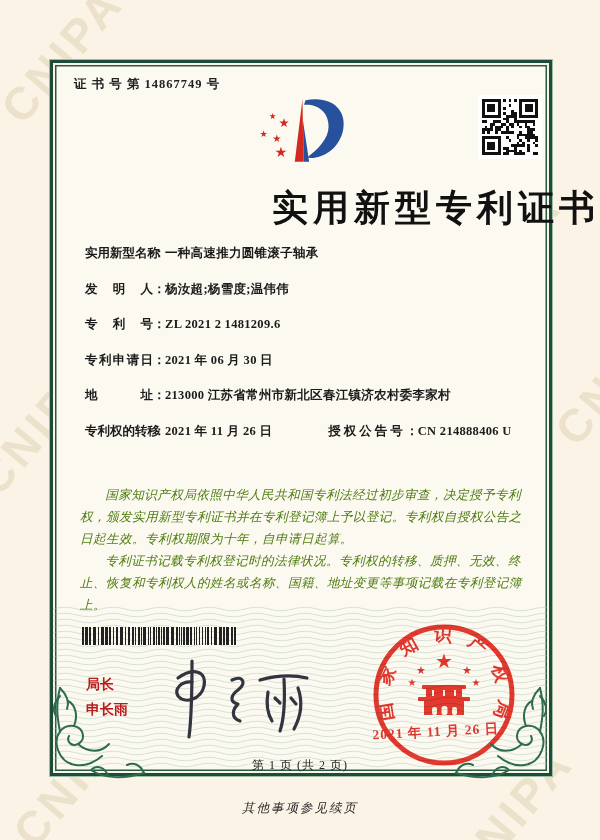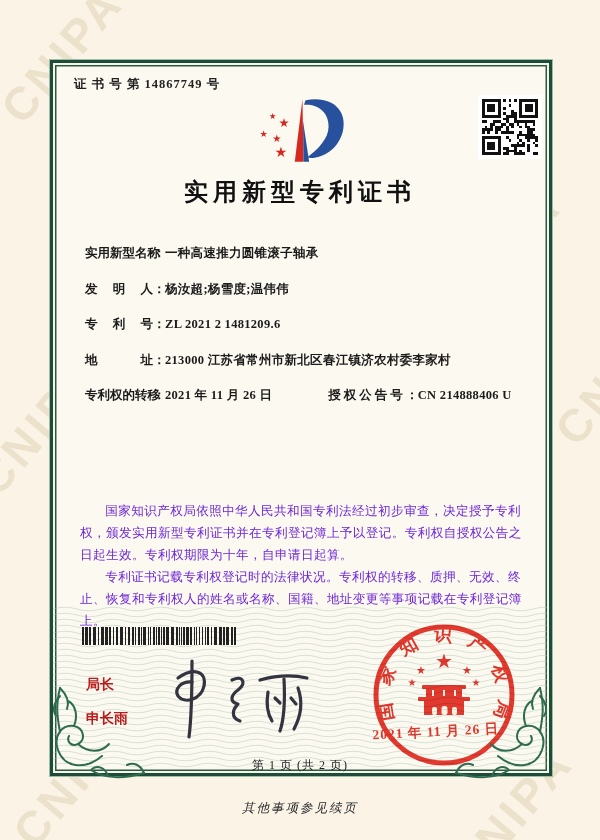--- a/index.html
+++ b/index.html
@@ -18,35 +18,35 @@
   .frame{
     position:absolute; left:50px; top:60px; width:496px; height:710px;
     border:3px solid #1e4c3a; background:#fcf9f0;
     box-shadow: inset 0 0 0 2px #f8f4e8, inset 0 0 0 3.5px #2a5a44, 0 0 0 1px #9dbda6;
   }
   .waves{position:absolute; left:53px; top:605px; width:494px; height:168px; pointer-events:none;}
   .cert-no{position:absolute; left:74px; top:76px; font-size:12.5px; font-weight:600; letter-spacing:1px; color:#222;}
   .logo{position:absolute; left:250px; top:92px; width:108px; height:84px;}
   .qr{position:absolute; left:478px; top:95px; width:64px; height:64px;}
   .title{
-    position:absolute; left:0; right:0; top:176px; text-align:center;
-    font-size:24px; font-weight:700; letter-spacing:5px; color:#111;
+    position:absolute; left:0; right:0; top:184px; text-align:right;
+    font-size:36px; font-weight:700; letter-spacing:5px; color:#111;
   }
   .fields{position:absolute; left:85px; top:244px; width:445px;}
   .frow{margin-bottom:16.5px; font-size:12.5px; line-height:19px; font-weight:600; white-space:nowrap;}
   .flabel{display:inline-block; width:68px; text-align:justify; text-align-last:justify; vertical-align:top;}
   .fcolon{display:inline-block; width:12px;}
   .fval{letter-spacing:.3px;}
   .grant2{margin-left:56px;}
   .grant2 .flabel2{letter-spacing:3px; font-weight:600;}
-  .paras{position:absolute; left:80px; top:484px; width:442px; font-size:12.6px; line-height:22px; font-weight:500; color:#6d28d9;margin-top:16px;}
+  .paras{position:absolute; left:80px; top:484px; width:442px; font-size:12.6px; line-height:22px; font-style:italic; font-weight:500; color:#4d7c0f;}
   .paras p{margin:0; text-indent:2em; letter-spacing:.4px;}
   .barcode{position:absolute; left:82px; top:627px; width:160px; height:18px;}
   .sig-block{position:absolute; left:86px; top:676px; font-family:"Liberation Sans","DejaVu Sans",sans-serif; font-weight:700; font-size:14px; color:#b91c1c;}
-  .sig-block .line2{margin-top:16px;}
+  .sig-block .line2{margin-top:7px;}
   .signature{position:absolute; left:148px; top:650px; width:172px; height:100px;}
   .seal{position:absolute; left:360px; top:612px; width:172px; height:168px; mix-blend-mode:multiply; opacity:.95;}
   .fl{position:absolute; width:102px; height:96px;}
   .fl-left{left:44px; top:686px;}
   .fl-right{left:454px; top:686px; transform:scaleX(-1);}
   .page-no{position:absolute; left:0; right:0; top:757px; text-align:center; font-size:12px; letter-spacing:1px; color:#222;}
   .continuation{position:absolute; left:0; right:0; top:800px; text-align:center; font-size:12.5px; font-style:italic; letter-spacing:2px; color:#2a2a2a;}
 </style>
 </head>
 <body>
@@ -218,20 +218,23 @@
     <div class="frow">
       <span class="flabel">实用新型名称</span><span class="fcolon">：</span><span class="fval">一种高速推力圆锥滚子轴承</span>
     </div>
     <div class="frow">
       <span class="flabel">发明人</span><span class="fcolon">：</span><span class="fval">杨汝超;杨雪度;温伟伟</span>
     </div>
     <div class="frow">
       <span class="flabel">专利号</span><span class="fcolon">：</span><span class="fval">ZL 2021 2 1481209.6</span>
     </div>
     <div class="frow">
+      <span class="flabel">专利申请日</span><span class="fcolon">：</span><span class="fval">2021 年 06 月 30 日</span>
+    </div>
+    <div class="frow">
       <span class="flabel">地址</span><span class="fcolon">：</span><span class="fval">213000 江苏省常州市新北区春江镇济农村委李家村</span>
     </div>
     <div class="frow">
       <span class="flabel">专利权的转移</span><span class="fcolon">：</span><span class="fval">2021 年 11 月 26 日</span><span class="grant2"><span class="flabel2">授权公告号</span><span class="fcolon">：</span><span class="fval">CN 214888406 U</span></span>
     </div>
   </div>
 
   <div class="paras">
     <p>国家知识产权局依照中华人民共和国专利法经过初步审查，决定授予专利权，颁发实用新型专利证书并在专利登记簿上予以登记。专利权自授权公告之日起生效。专利权期限为十年，自申请日起算。</p>
     <p>专利证书记载专利权登记时的法律状况。专利权的转移、质押、无效、终止、恢复和专利权人的姓名或名称、国籍、地址变更等事项记载在专利登记簿上。</p>

